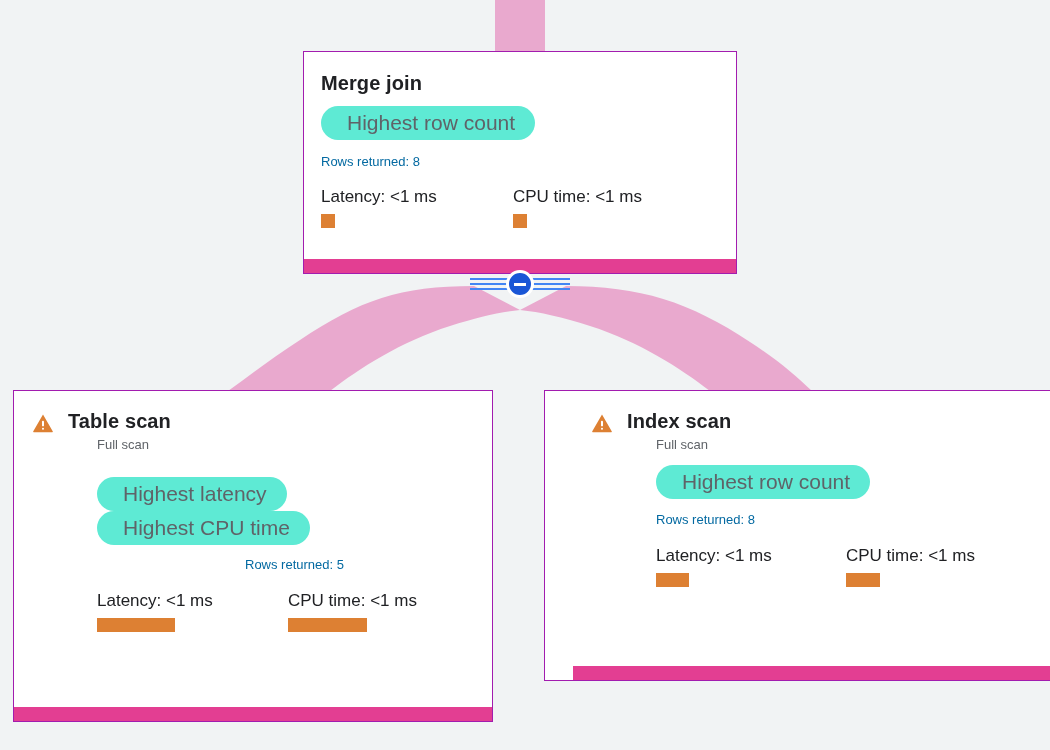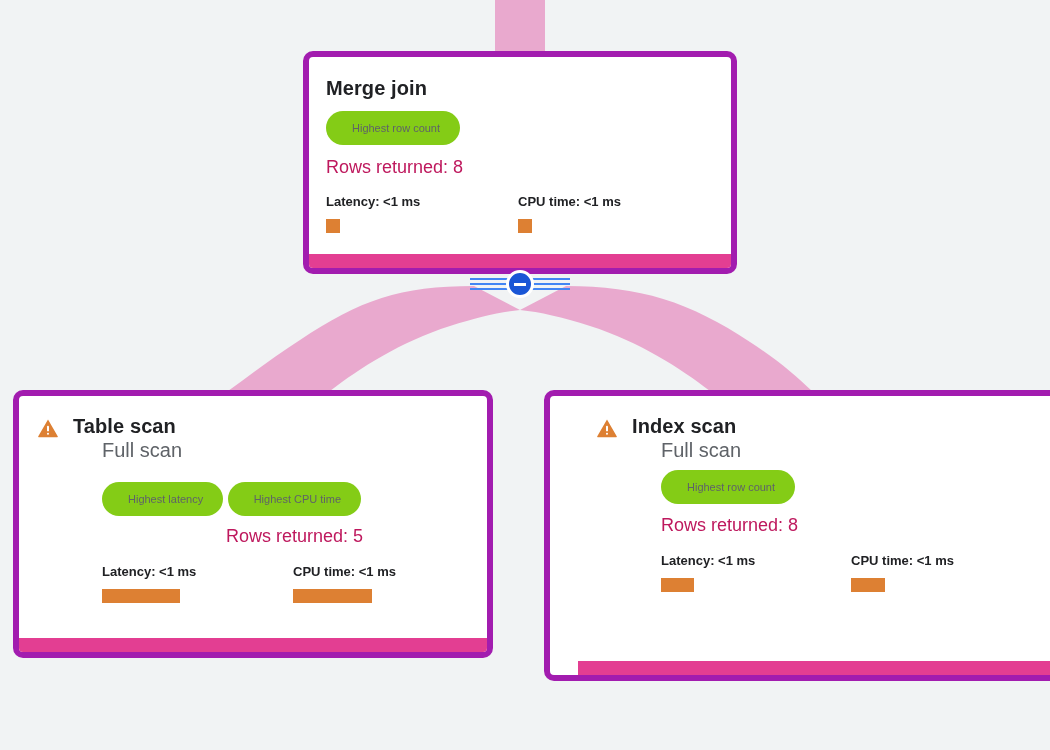--- a/index.html
+++ b/index.html
@@ -24,22 +24,22 @@
     position: absolute;
     left: 0; top: 0;
     width: 1050px;
     height: 750px;
   }
 
   
   .node {
     position: absolute;
     background: #ffffff;
-    border: 6px solid #a21caf;
-    border-radius: 10px;
+    border: 1px solid #a21caf;
+    border-radius: 0;
     box-sizing: border-box;
     overflow: hidden;
   }
   .node-inner {
     position: relative;
     height: 100%;
     box-sizing: border-box;
   }
   .accent-bar {
     position: absolute;
@@ -69,51 +69,50 @@
     letter-spacing: 0.1px;
   }
 
   .subtitle {
     font-size: 16.5px;
     color: #202124;
     line-height: 22px;
     white-space: nowrap;
   }
   .subtitle2 {
-    font-size: 20px;
+    font-size: 13px;
     color: #5f6368;
     line-height: 22px;
   }
 
   .chip {
     display: inline-block;
-    background: #84cc16;
+    background: #5eead4;
     color: #5f6368;
     border-radius: 999px;
-    font-size: 11px;
+    font-size: 21px;
     line-height: 20px;
     padding: 7px 20px 7px 26px;
     white-space: nowrap;
   }
 
   .rows-returned {
-    font-size: 18px;
-    color: #be185d;
+    font-size: 13px;
+    color: #0369a1;
     line-height: 22px;
   }
 
   .metrics {
     display: flex;
   }
   .metric-label {
-    font-size: 13px;
+    font-size: 17px;
     color: #202124;
     line-height: 20px;
     white-space: nowrap;
-    font-weight: bold;
   }
   .metric-bar {
     height: 14px;
     background: #dd8033;
     margin-top: 7px;
   }
 
   
   #node-merge-join {
     left: 303px;
@@ -125,27 +124,27 @@
   #node-merge-join .chip { margin-top: 11px; }
   #node-merge-join .rows-returned { margin-top: 11px; }
   #node-merge-join .metrics { margin-top: 14px; }
   #node-merge-join .m-col-1 { width: 192px; }
 
   
   #node-table-scan {
     left: 13px;
     top: 390px;
     width: 480px;
-    height: 268px;
+    height: 332px;
   }
   #node-table-scan .pad { padding: 18px 0 0 18px; }
   #node-table-scan .body { margin-left: 65px; }
   #node-table-scan .subtitle { margin-top: 11px; }
   #node-table-scan .chip-1 { margin-top: 21px; }
-  #node-table-scan .chip-2 { margin-top: 7px; }
+  #node-table-scan .chip-2 { margin-top: 0; }
   #node-table-scan .rows-returned { margin-top: 9px; text-align: center; }
   #node-table-scan .metrics { margin-top: 15px; }
   #node-table-scan .m-col-1 { width: 191px; }
 
   
   #node-index-scan {
     left: 544px;
     top: 390px;
     width: 556px;
     height: 291px;

